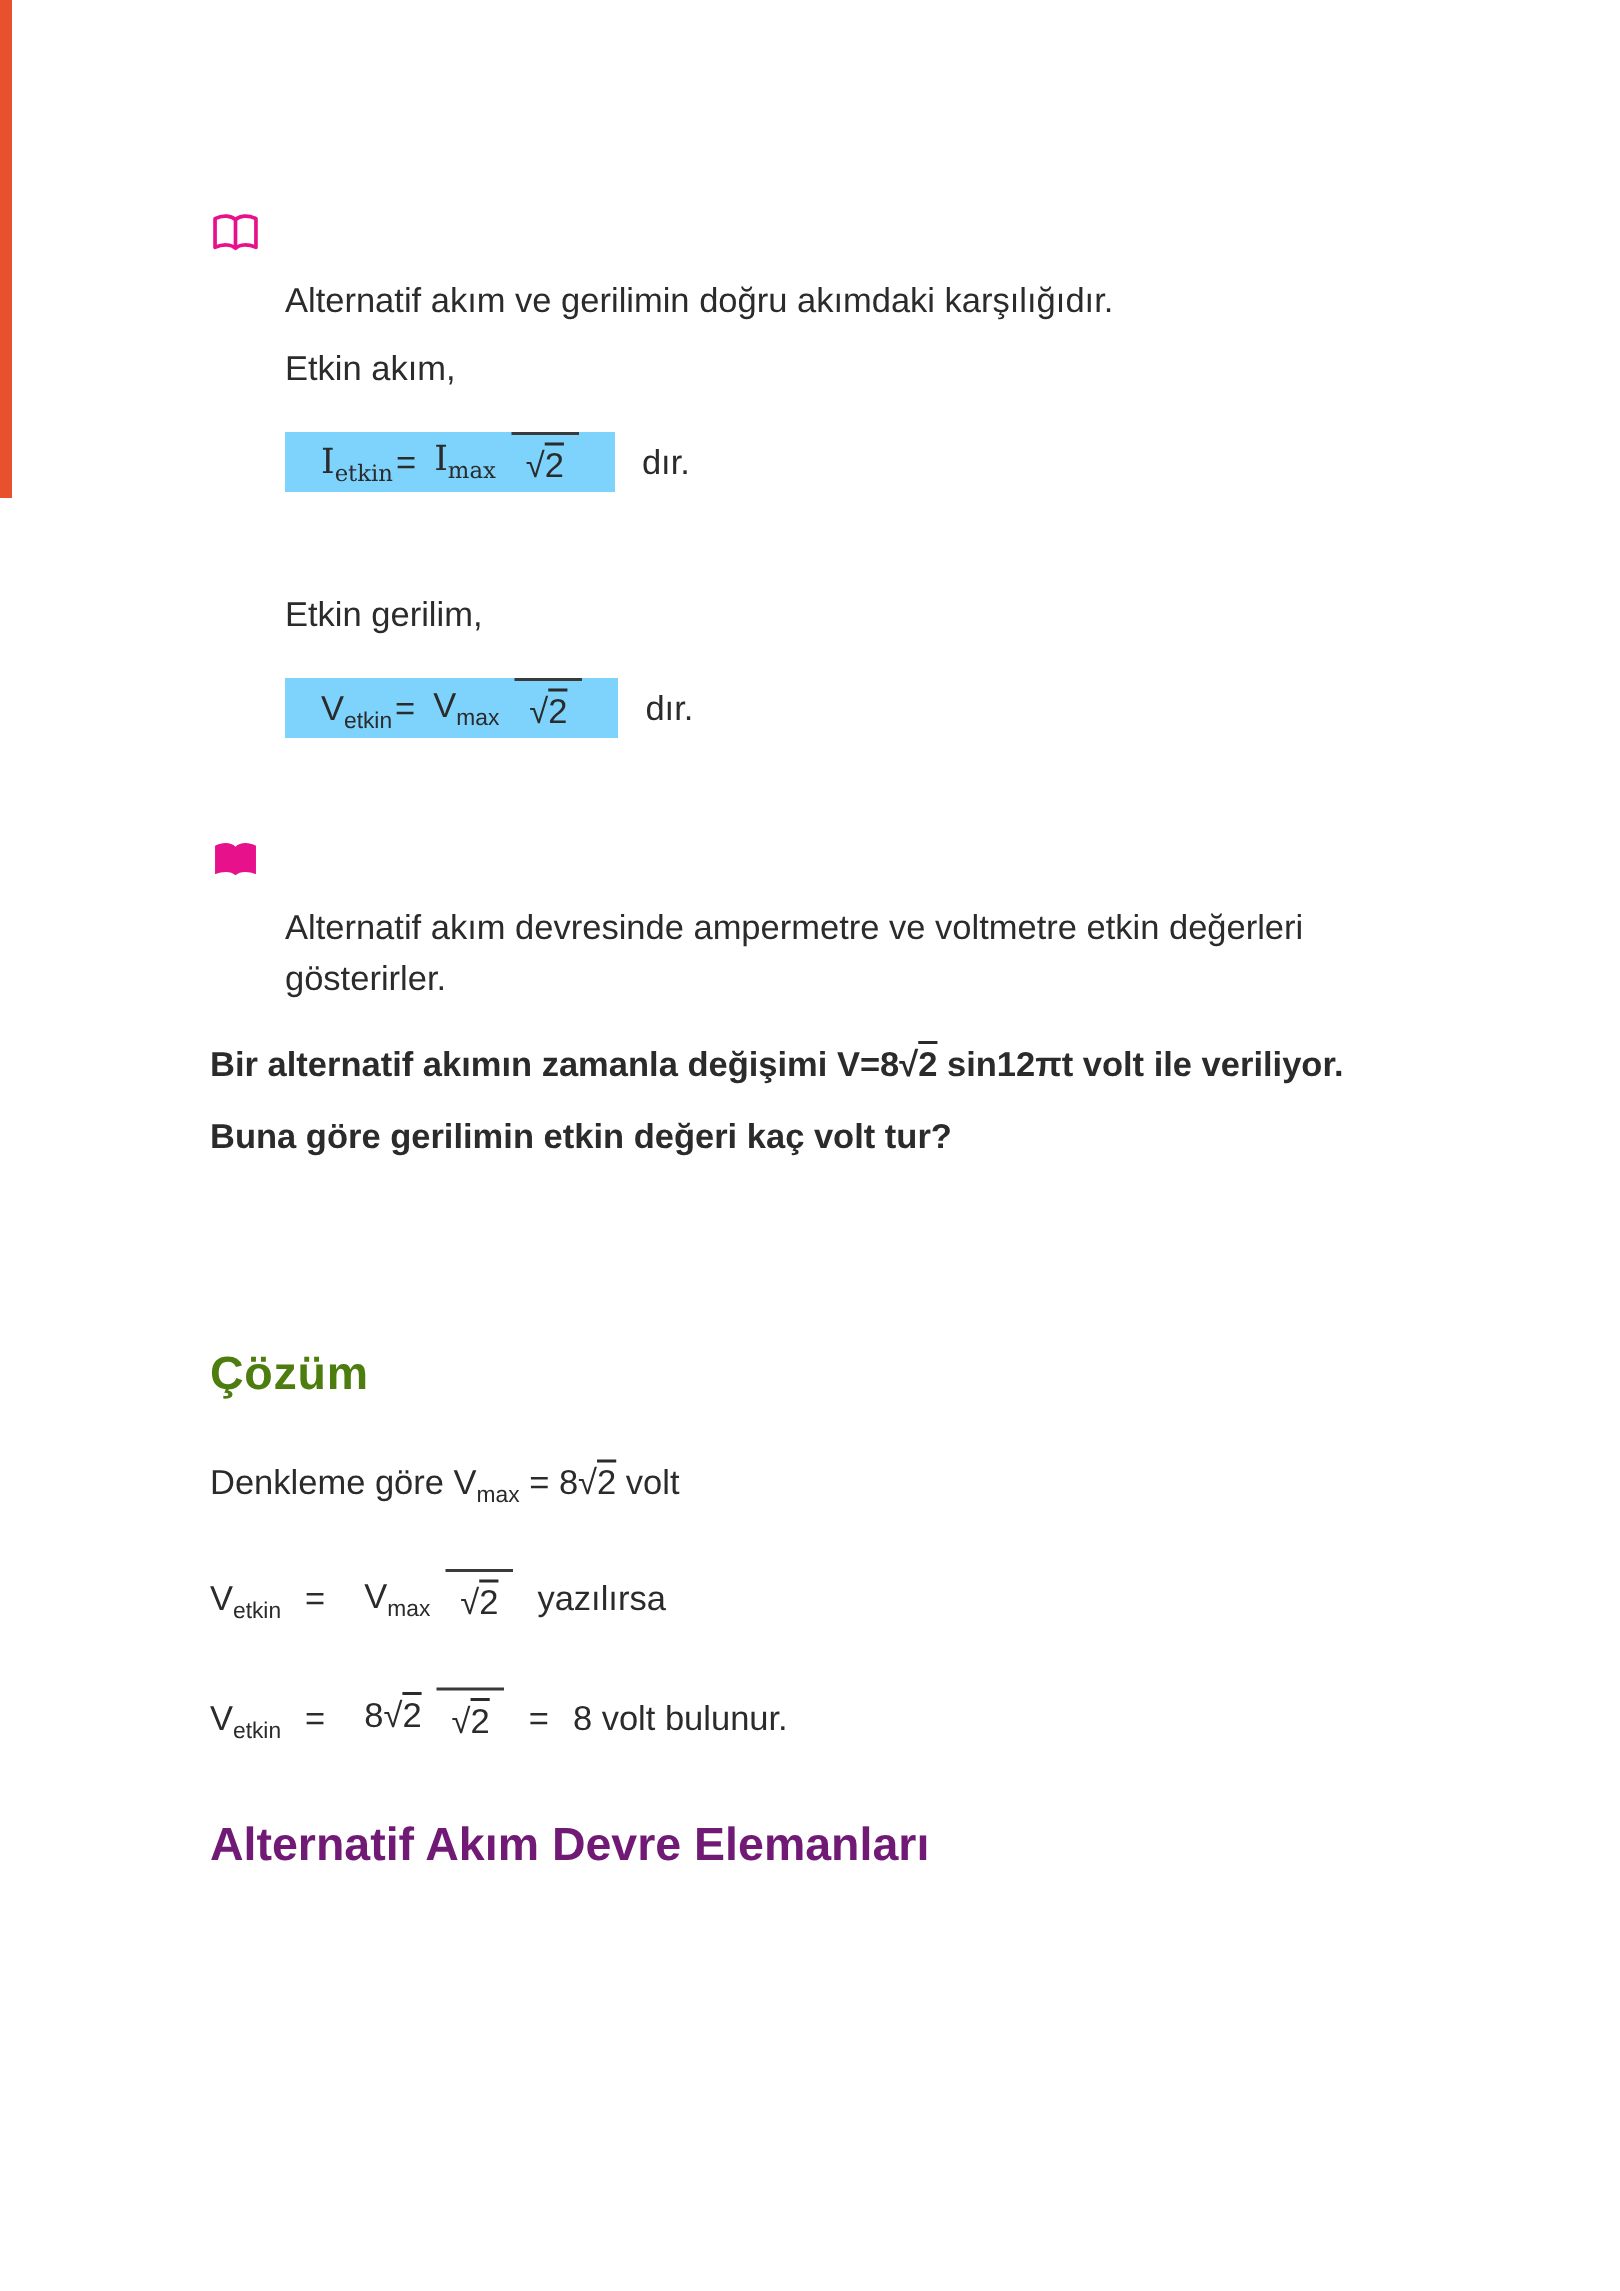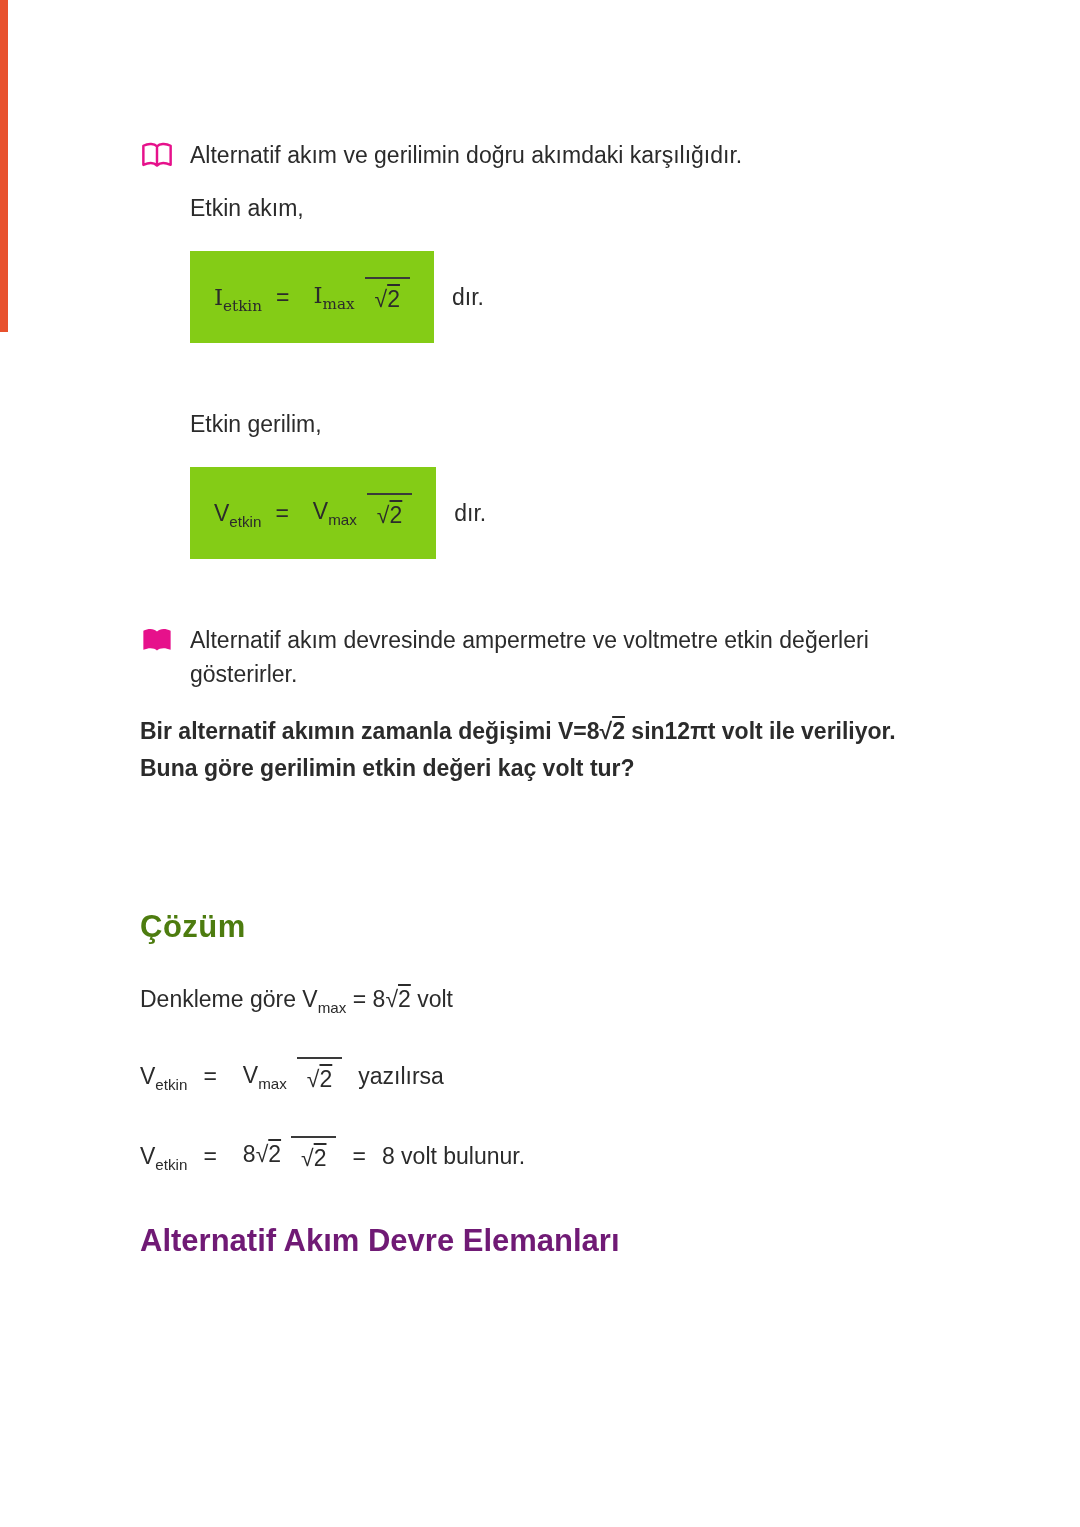--- a/index.html
+++ b/index.html
@@ -11,43 +11,43 @@
     position:relative;
   }
   .accent-bar {
     position:absolute; left:0; top:0;
     width:8px; height:332px; background:#e8512d;
   }
   .content { padding:138px 110px 0 140px; font-size:23px; line-height:1.5; }
 
   .bullet-row { display:flex; align-items:flex-start; gap:16px; }
   .bullet-row .icon { flex:0 0 auto; margin-top:3px; }
-  .bullet-row p { flex:1; }
+  .bullet-row p { flex:1;margin-top:45px; }
 
   .indent { margin-left:50px; }
 
   .label { margin-top:10px; }
 
   .formula-row { display:flex; align-items:center; gap:18px; margin-top:26px; margin-bottom:64px; }
   .highlight {
-    background:#84cc16;
-    padding:26px 24px;
-    display:inline-flex; align-items:center; gap:14px;
+    background:#7dd3fc;
+    padding:0 24px;
+    display:inline-flex; align-items:center; gap:2px;
   }
   .serif { font-family:"DejaVu Serif", serif; }
   sub { font-size:0.66em; line-height:1; }
 
   .frac { display:inline-flex; align-items:center; vertical-align:middle; }
   .frac .num { padding:0 10px 3px; }
   .frac .den { border-top:2px solid #3a3a3a; padding:3px 10px 0; }
   .radicand { text-decoration:overline; }
 
   .note-block { margin-top:26px; }
   .para { margin-top:22px;font-weight:bold; }
-  .question { font-weight:bold; margin-top:3px; }
+  .question { font-weight:bold; margin-top:14px; }
 
   .solution-heading {
     color:#4d7c0f; font-size:31px; font-weight:bold;
     margin-top:118px; letter-spacing:0.5px;
   }
   .sol-line { margin-top:32px; }
   .sol-frac-line { display:flex; align-items:center; gap:16px; margin-top:40px; }
 
   .footer-heading { font-size:31px; font-weight:bold; margin-top:42px; color:#701a75; }
 </style>

